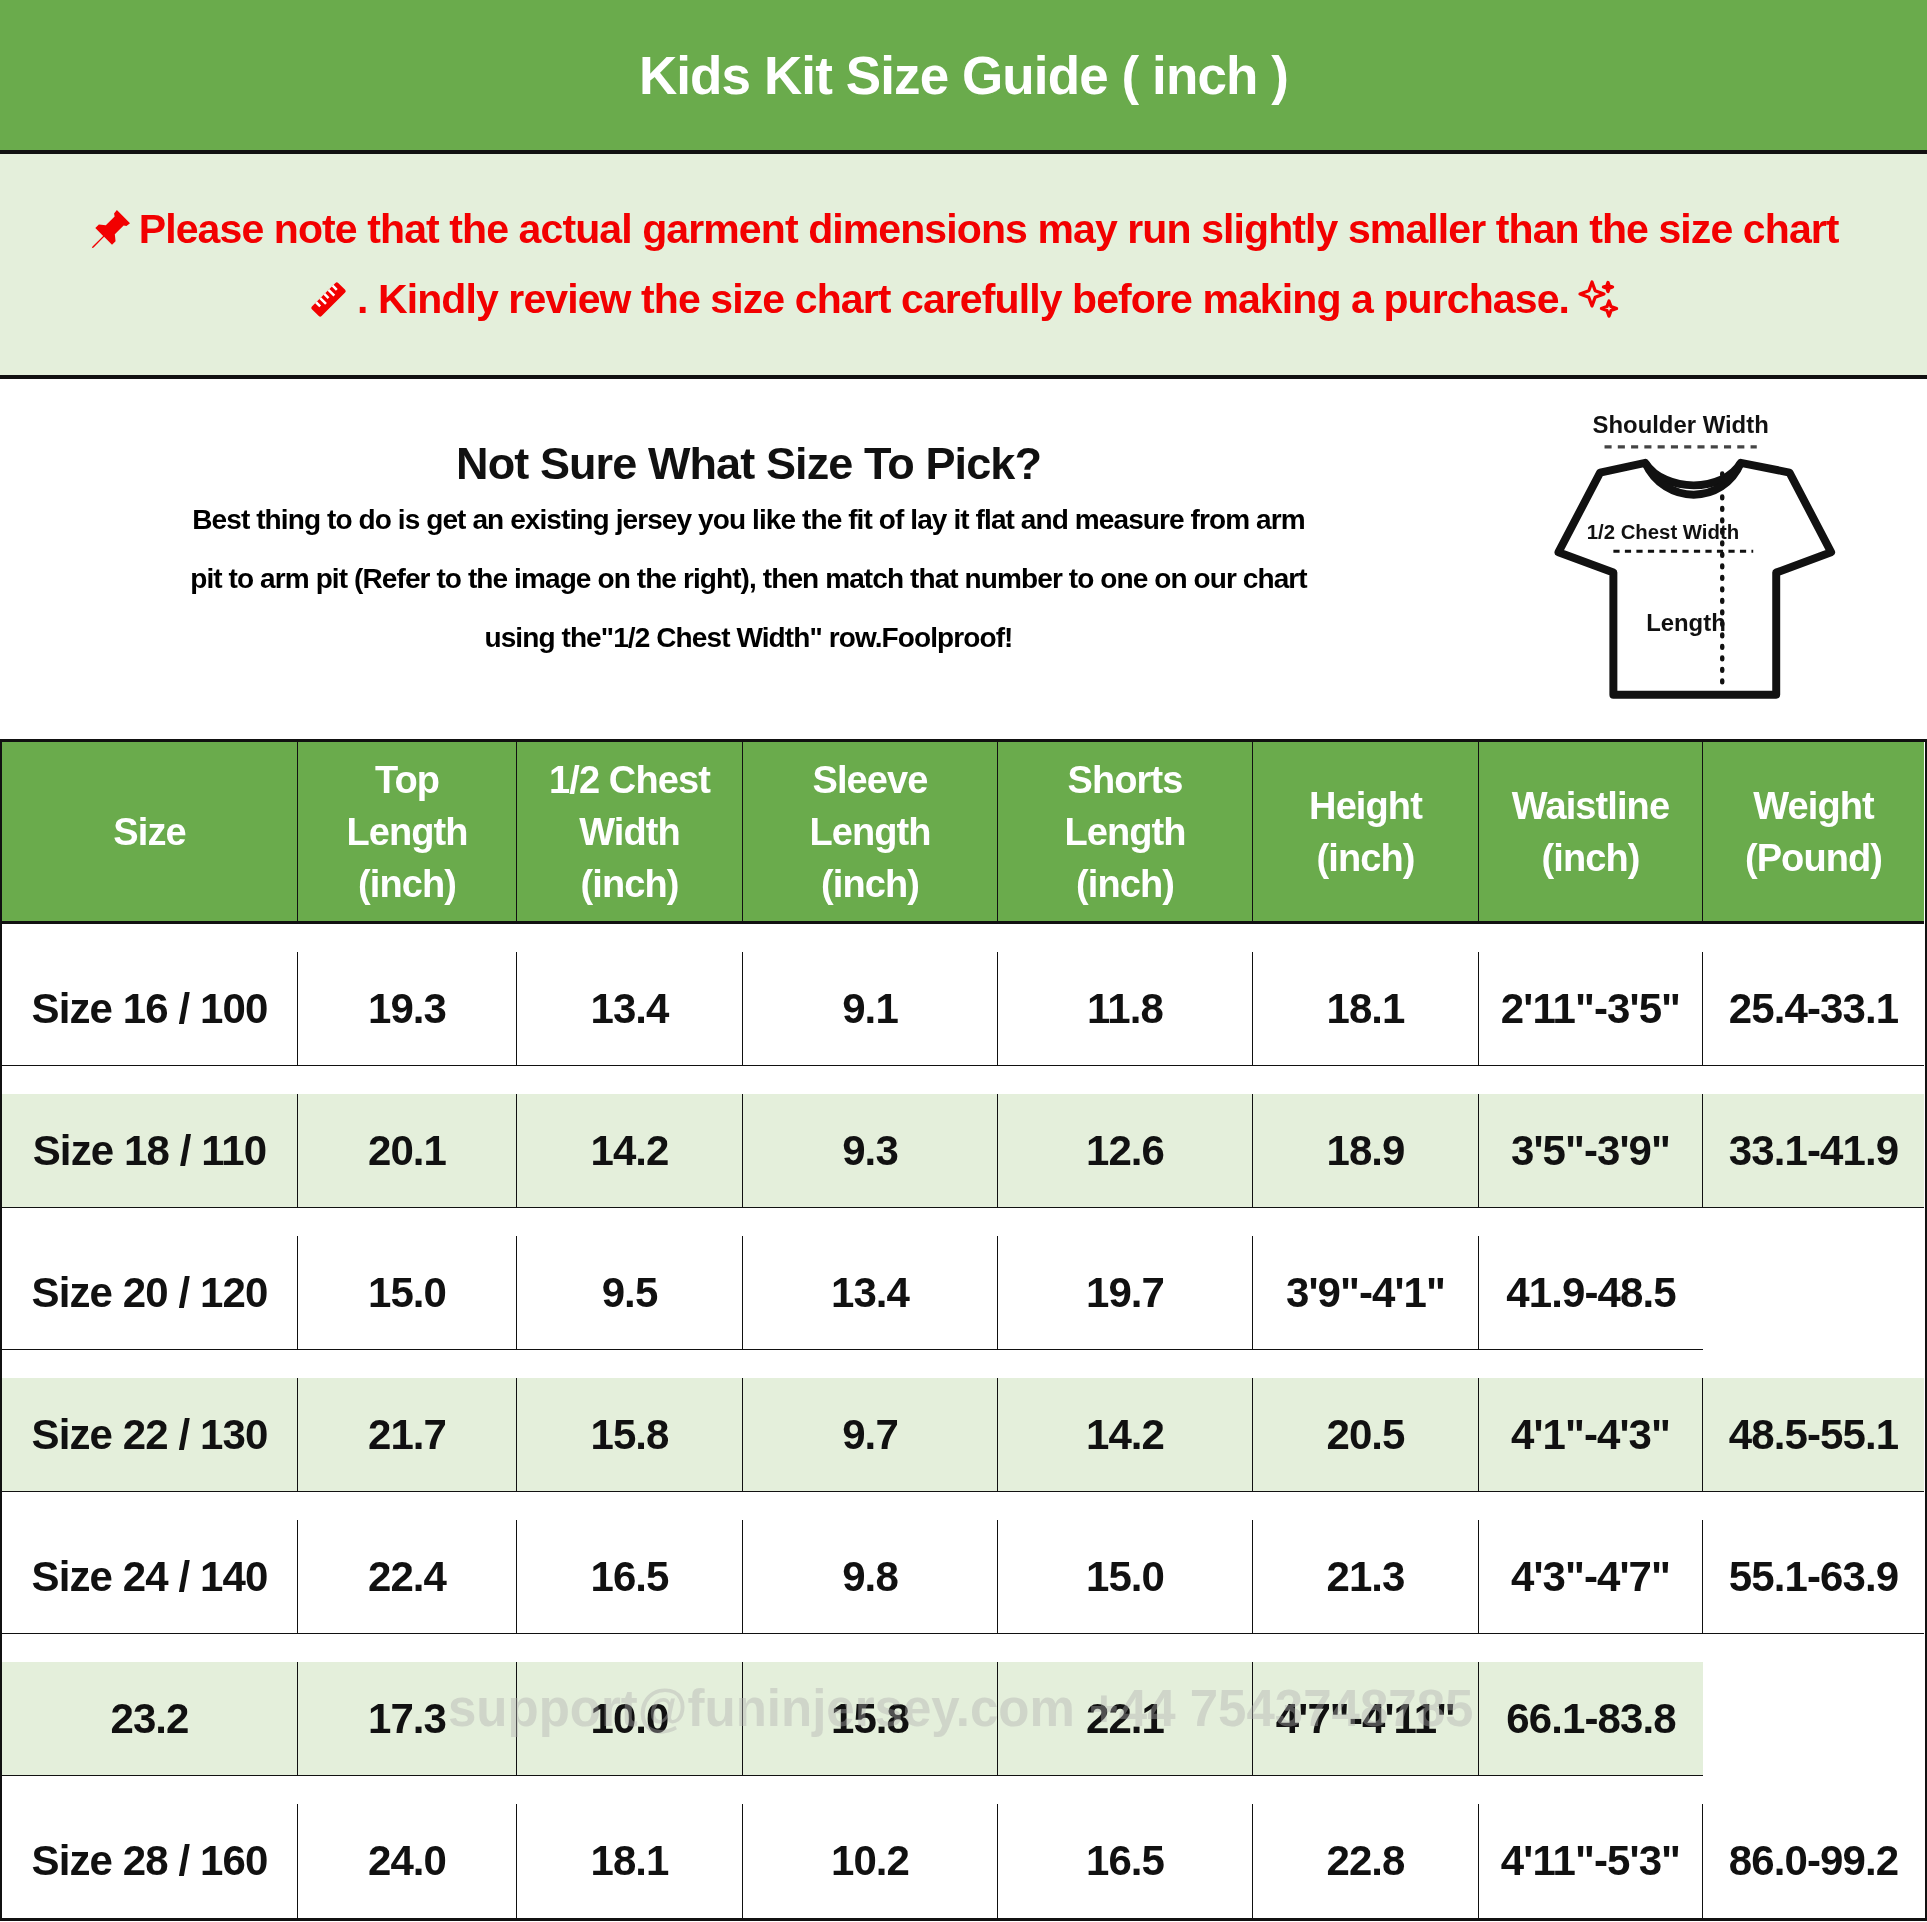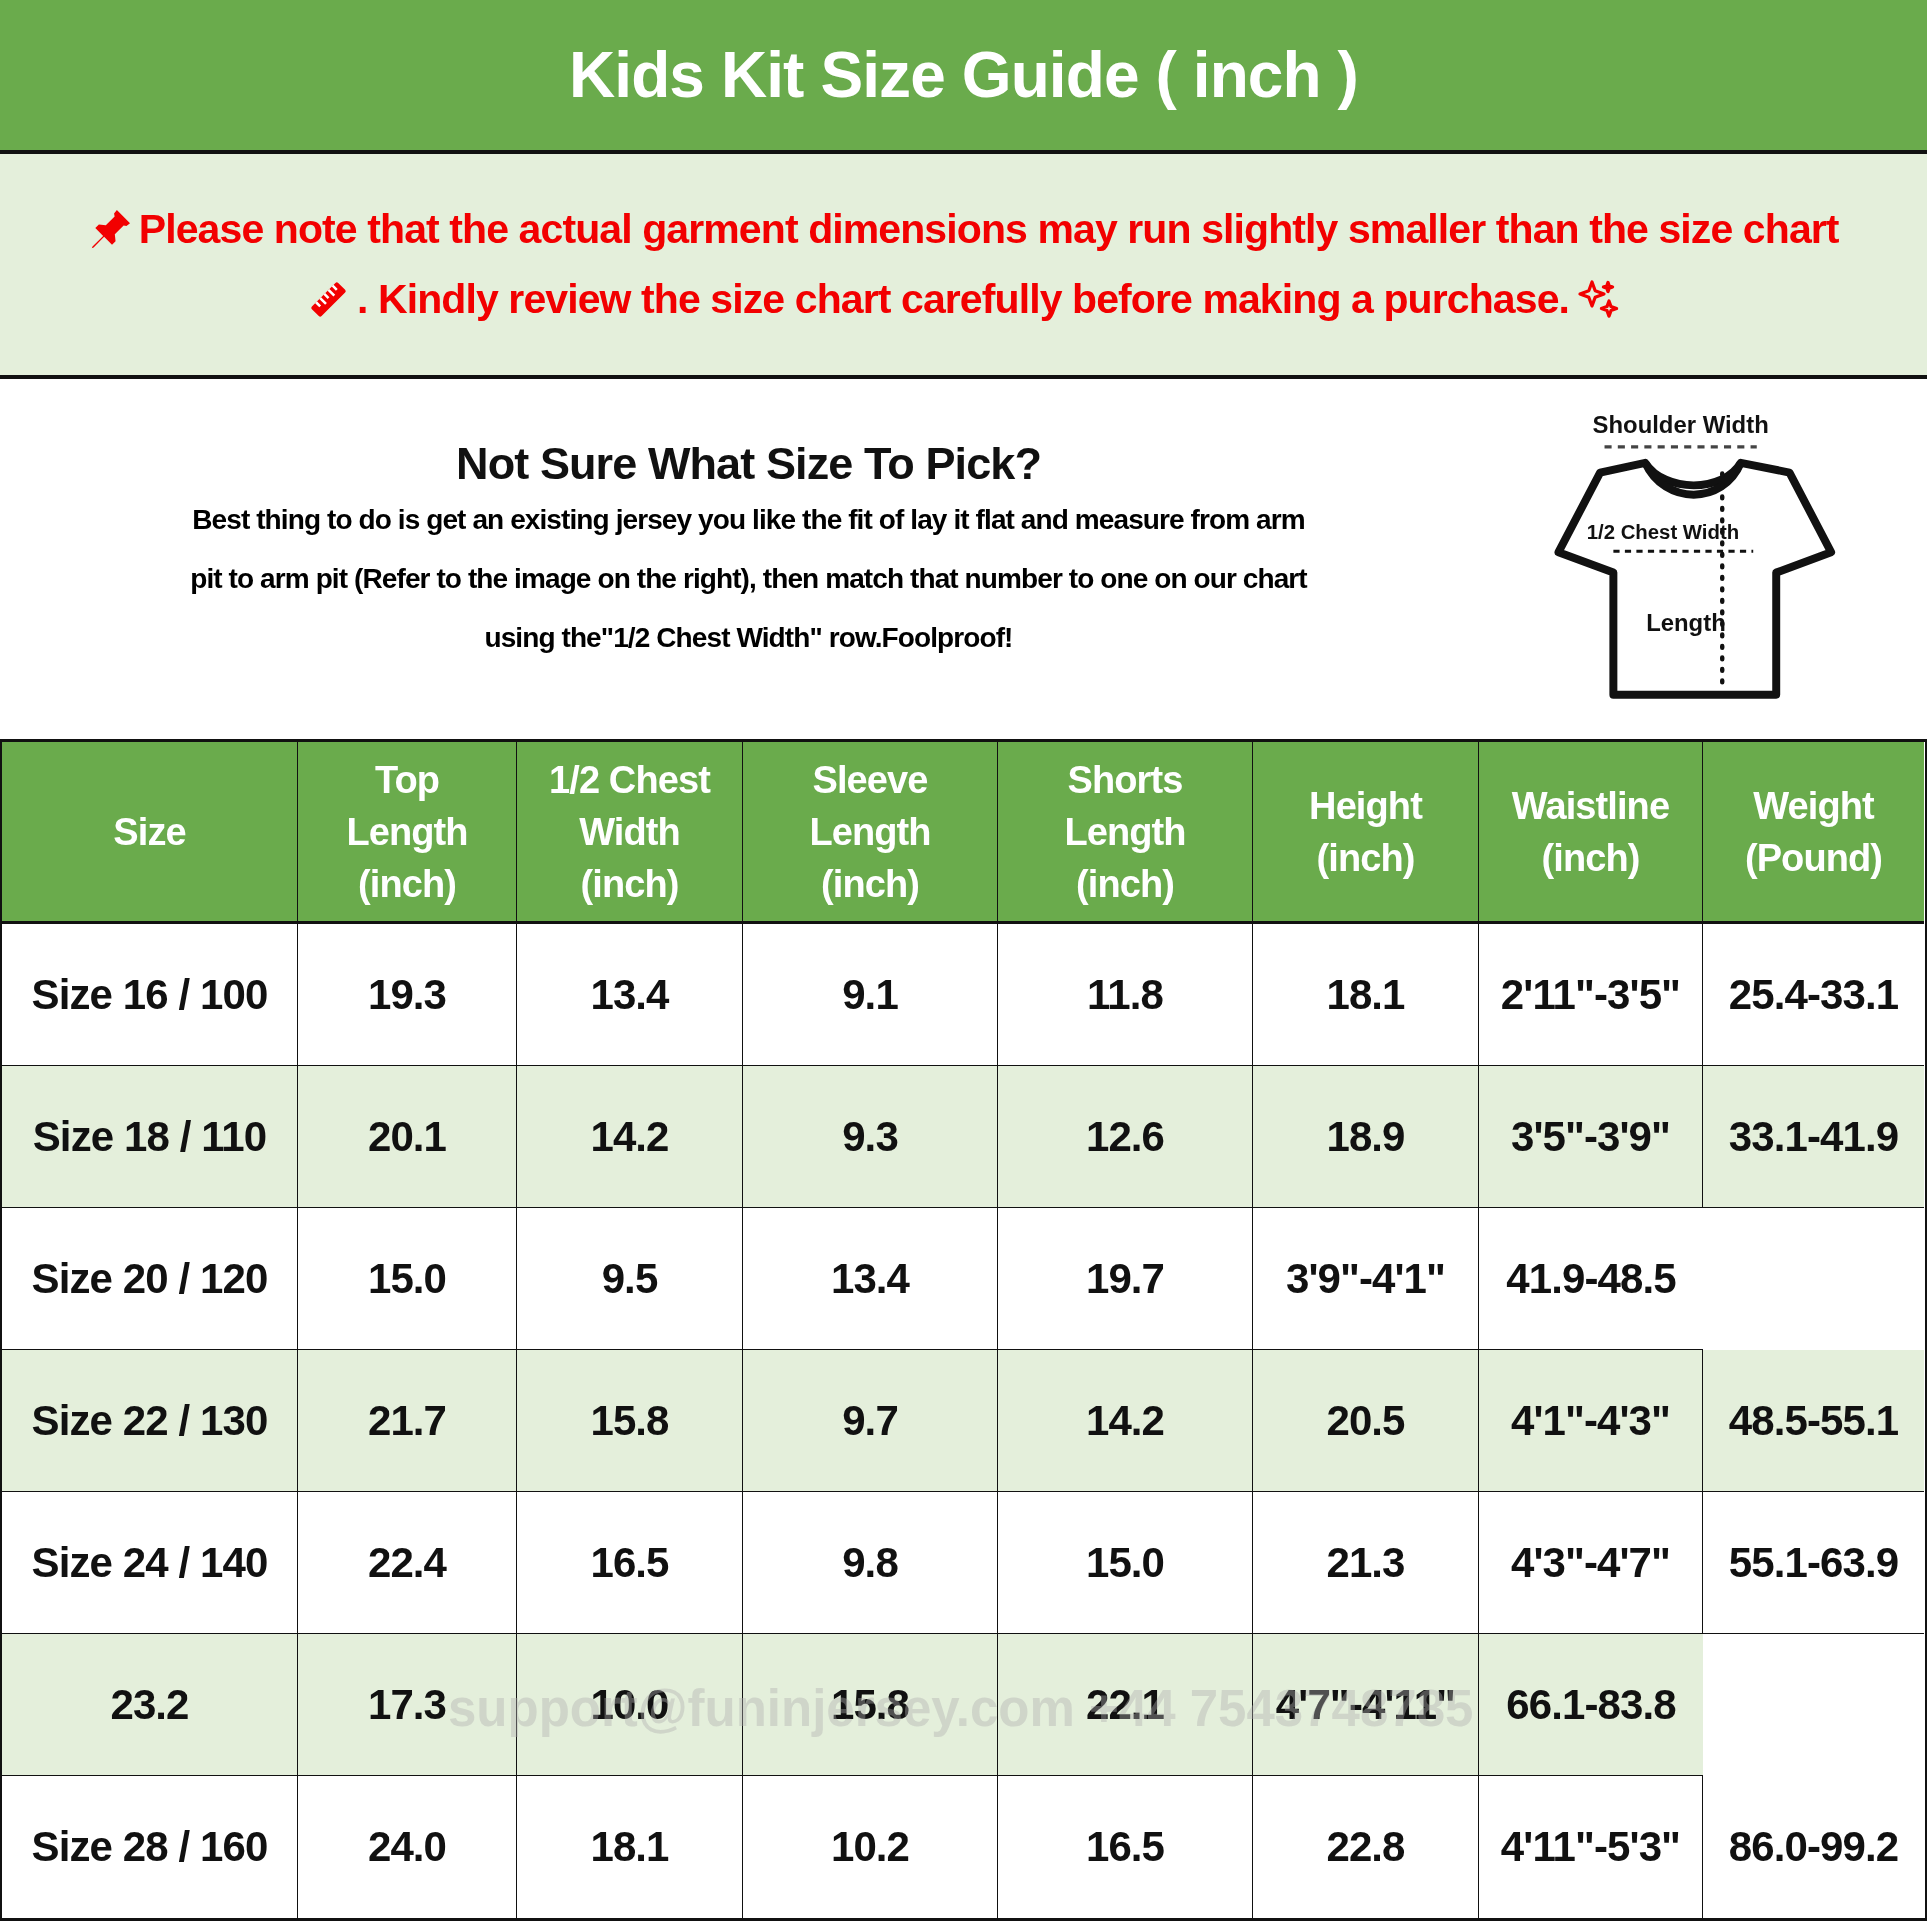--- a/index.html
+++ b/index.html
@@ -5,21 +5,21 @@
   html,body{margin:0;padding:0;background:#fff;}
   body{font-family:"Liberation Sans", sans-serif; width:1927px; height:1923px; overflow:hidden;}
   .root{position:relative;width:1927px;height:1923px;background:#fff;}
 
   
   .title-bar{
     height:150px; background:#6aab4c; border-bottom:4.5px solid #111;
     display:flex; align-items:center; justify-content:center;
   }
   .title-bar .title{
-    color:#fff; font-size:64px; font-weight:bold; letter-spacing:-0.9px;
+    color:#fff; font-size:53px; font-weight:bold; letter-spacing:-0.9px;
   }
 
   
   .notice{
     height:221px; background:#e4efdb; border-bottom:4.5px solid #111;
     display:flex; flex-direction:column; align-items:center; justify-content:center;
     gap:23px;
   }
   .notice-line{
     color:#f20000; font-size:41px; font-weight:bold; letter-spacing:-0.9px;
@@ -45,24 +45,24 @@
     grid-template-columns:296px 219px 226px 255px 255px 226px 224px 221px;
   }
   .t-head .th{
     background:#6aab4c; color:#fff; font-size:38px; font-weight:bold;
     height:182px; display:flex; align-items:center; justify-content:center; text-align:center;
     border-right:1.8px solid #111; border-bottom:3.6px solid #111; box-sizing:border-box;
     padding:0 16px; line-height:52px; letter-spacing:-0.9px;
   }
   .t-head .th:last-child{border-right:none;}
   .tr .td{
-    height:142px; display:flex; align-items:center; justify-content:center;
+    height:114px; display:flex; align-items:center; justify-content:center;
     font-size:42px; font-weight:bold; color:#111; letter-spacing:-0.9px;
     border-right:1.8px solid #111; border-bottom:1.8px solid #111; box-sizing:border-box;
-    background:#fff; white-space:nowrap;
+    background:#fff; white-space:nowrap;margin-top:28px;
   }
   .tr .td:last-child{border-right:none;}
   .tr.alt .td{background:#e4efdb;}
   .tr:last-child .td{border-bottom:none;}
 
   .watermark{
     position:absolute; z-index:6; left:446px; top:937px;
     font-size:51px; font-weight:bold; color:rgba(175,175,175,0.40);
     white-space:nowrap; pointer-events:none; letter-spacing:0px;
   }

